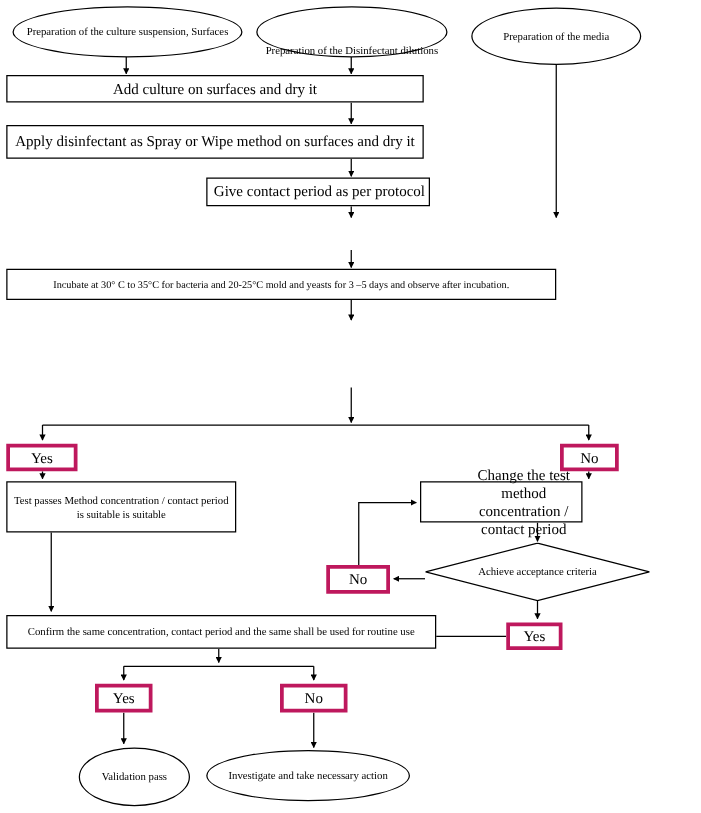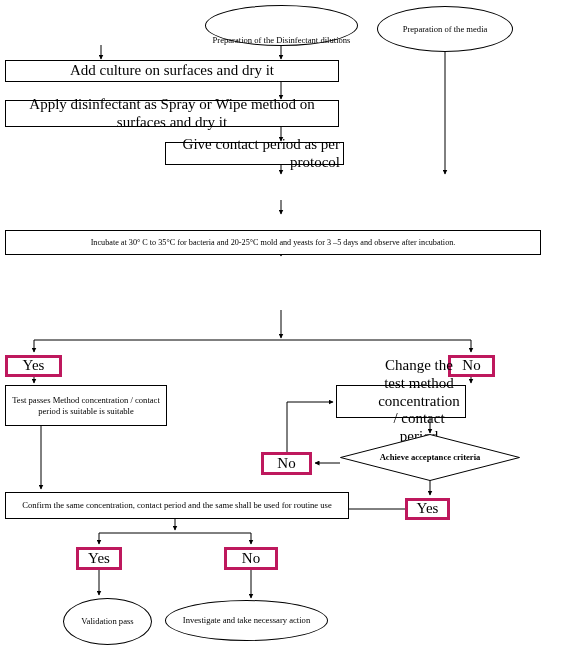--- a/index.html
+++ b/index.html
@@ -63,21 +63,21 @@
   .node-decision .node-label {
     position: relative;
     z-index: 2;
   }
   .node-flag {
     border: 3px solid #be185d;
     background: #ffffff;
   }
   .fs-8 { font-size: 8.2px; }
   .fs-85 { font-size: 8.6px; }
-  .fs-9 { font-size: 15px; }
+  .fs-9 { font-size: 12px; }
 </style>
 </head>
 <body>
 
 <div id="flowchart-root">
 
   <svg id="edges-layer" viewBox="0 0 561 650" width="561" height="650" xmlns="http://www.w3.org/2000/svg">
     <defs>
       <marker id="arrow" viewBox="0 0 10 10" refX="9" refY="5" markerWidth="5" markerHeight="5" orient="auto-start-reverse">
         <path d="M 0 0 L 10 5 L 0 10 z" fill="#000000"></path>
@@ -126,20 +126,23 @@
       <path d="M 99 533 L 251 533"></path>
       <path d="M 99 533 L 99 544" marker-end="url(#arrow)"></path>
       <path d="M 251 533 L 251 544" marker-end="url(#arrow)"></path>
 
       <path d="M 99 570 L 99 595" marker-end="url(#arrow)"></path>
 
       <path d="M 251 570 L 251 598" marker-end="url(#arrow)"></path>
     </g>
   </svg>
 
+  <div class="node node-terminator fs-85" style="left:10px; top:5px; width:184px; height:41px;">
+    <span class="node-label">Preparation of the culture suspension, Surfaces</span>
+  </div>
 
   <div class="node node-terminator fs-85" style="left:205px; top:5px; width:153px; height:41px;align-items:flex-end;">
     <span class="node-label">Preparation of the Disinfectant dilutions</span>
   </div>
 
   <div class="node node-terminator fs-85" style="left:377px; top:6px; width:136px; height:46px;">
     <span class="node-label">Preparation of the media</span>
   </div>
 
   <div class="node node-process fs-9" style="left:5px; top:60px; width:334px; height:22px;">
@@ -148,46 +151,46 @@
 
   <div class="node node-process fs-9" style="left:5px; top:100px; width:334px; height:27px;">
     <span class="node-label">Apply disinfectant as Spray or Wipe method on surfaces and dry it</span>
   </div>
 
   <div class="node node-process fs-9" style="left:165px; top:142px; width:179px; height:23px;text-align:right;">
     <span class="node-label">Give contact period as per protocol</span>
   </div>
 
 
-  <div class="node node-process fs-8" style="left:5px; top:230px; width:536px; height:25px;">
+  <div class="node node-process fs-8" style="left:5px; top:215px; width:440px; height:25px;">
     <span class="node-label">Incubate at 30° C to 35°C for bacteria and 20-25°C mold and yeasts for 3 –5 days and observe after incubation.</span>
   </div>
 
 
   <div class="node node-flag fs-9" style="left:5px; top:355px; width:57px; height:22px;">
     <span class="node-label">Yes</span>
   </div>
 
   <div class="node node-flag fs-9" style="left:448px; top:355px; width:47px; height:22px;">
     <span class="node-label">No</span>
   </div>
 
-  <div class="node node-process fs-85" style="left:5px; top:385px; width:162px; height:41px;">
+  <div class="node node-process fs-85" style="left:5px; top:385px; width:184px; height:41px;">
     <span class="node-label">Test passes Method concentration / contact period is suitable is suitable</span>
   </div>
 
   <div class="node node-process fs-9" style="left:336px; top:385px; width:130px; height:33px;padding-left:36px;">
     <span class="node-label">Change the test method concentration / contact period</span>
   </div>
 
   <div class="node node-decision fs-85" style="left:340px; top:434px; width:180px; height:47px;">
     <svg class="diamond-svg" width="180" height="47" viewBox="0 0 180 47" xmlns="http://www.w3.org/2000/svg">
       <polygon points="90,0.5 179.5,23.5 90,46.5 0.5,23.5" fill="#ffffff" stroke="#000000" stroke-width="1"></polygon>
     </svg>
-    <span class="node-label" style="max-width:120px;font-weight:bold;">Achieve acceptance criteria</span>
+    <span class="node-label" style="max-width:120px;">Achieve acceptance criteria</span>
   </div>
 
   <div class="node node-flag fs-9" style="left:261px; top:452px; width:51px; height:23px;">
     <span class="node-label">No</span>
   </div>
 
   <div class="node node-flag fs-9" style="left:405px; top:498px; width:45px; height:22px;">
     <span class="node-label">Yes</span>
   </div>
 

